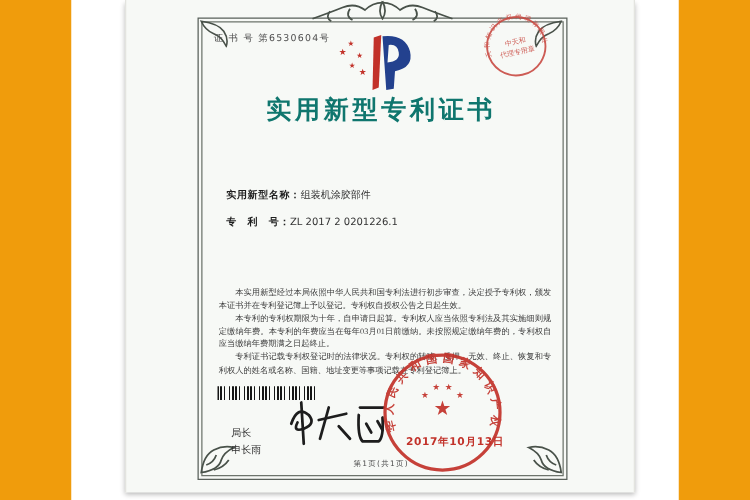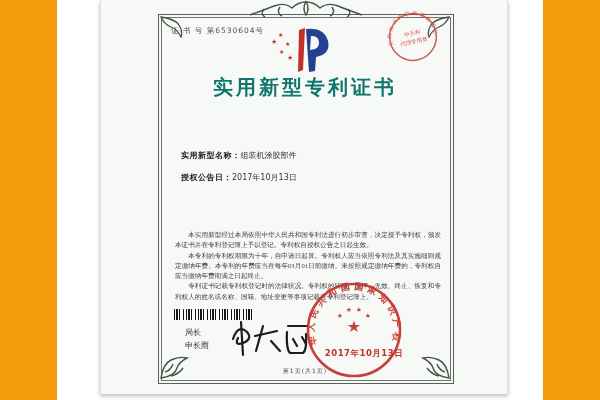--- a/index.html
+++ b/index.html
@@ -40,21 +40,21 @@
   .paras{position:absolute;left:74px;top:230px;width:266px;font-size:6.6px;
          line-height:1.56;color:#3d3d3d;text-align:justify;
          font-family:"Liberation Serif","DejaVu Serif",serif;}
   .paras p{margin:0;text-indent:2em;}
 
   .barcode{position:absolute;left:73px;top:309px;width:78px;height:11px;
            background:repeating-linear-gradient(90deg,
              #151515 0 1px,#f7f9f6 1px 2px,#151515 2px 4px,#f7f9f6 4px 5px,
              #151515 5px 6px,#f7f9f6 6px 9px,#151515 9px 10px,#f7f9f6 10px 12px);}
 
-  .official{position:absolute;left:84px;top:326px;font-size:8px;color:#2b2b2b;line-height:13px;}
+  .official{position:absolute;left:84px;top:340px;font-size:8px;color:#2b2b2b;line-height:13px;}
   .signature{position:absolute;left:124px;top:317px;}
 
   .big-seal{position:absolute;left:203px;top:280px;opacity:.92;}
   .seal-date{position:absolute;left:220px;top:348px;width:86px;text-align:center;
              font-size:8.5px;font-weight:bold;color:#c2322a;letter-spacing:.5px;white-space:nowrap;}
 
   .agency-seal{position:absolute;left:284px;top:9px;transform:rotate(-12deg);opacity:.88;}
 
   .footer{position:absolute;left:57px;top:367px;width:294px;text-align:center;
           font-size:6px;color:#4a4a4a;letter-spacing:1px;}
@@ -137,21 +137,21 @@
         </text>
         <text x="30" y="28" text-anchor="middle" fill="#c8473f" font-size="6">中天和</text>
         <text x="30" y="37" text-anchor="middle" fill="#c8473f" font-size="6">代理专用章</text>
       </svg>
     </div>
 
     <div class="title">实用新型专利证书</div>
 
     <div class="fields">
       <div class="field-row"><span class="field-label">实用新型名称：</span><span class="field-value">组装机涂胶部件</span></div>
-      <div class="field-row"><span class="field-label">授权公告日：</span><span class="field-value">2017年10月13日</span></div>
+      <div class="field-row"><span class="field-label">专　利　号：</span><span class="field-value">ZL 2017 2 0201226.1</span></div>
     </div>
 
     <div class="paras">
       <p>本实用新型经过本局依照中华人民共和国专利法进行初步审查，决定授予专利权，颁发本证书并在专利登记簿上予以登记。专利权自授权公告之日起生效。</p>
       <p>本专利的专利权期限为十年，自申请日起算。专利权人应当依照专利法及其实施细则规定缴纳年费。本专利的年费应当在每年03月01日前缴纳。未按照规定缴纳年费的，专利权自应当缴纳年费期满之日起终止。</p>
       <p>专利证书记载专利权登记时的法律状况。专利权的转移、质押、无效、终止、恢复和专利权人的姓名或名称、国籍、地址变更等事项记载在专利登记簿上。</p>
     </div>
 
     <div class="barcode"></div>
 

